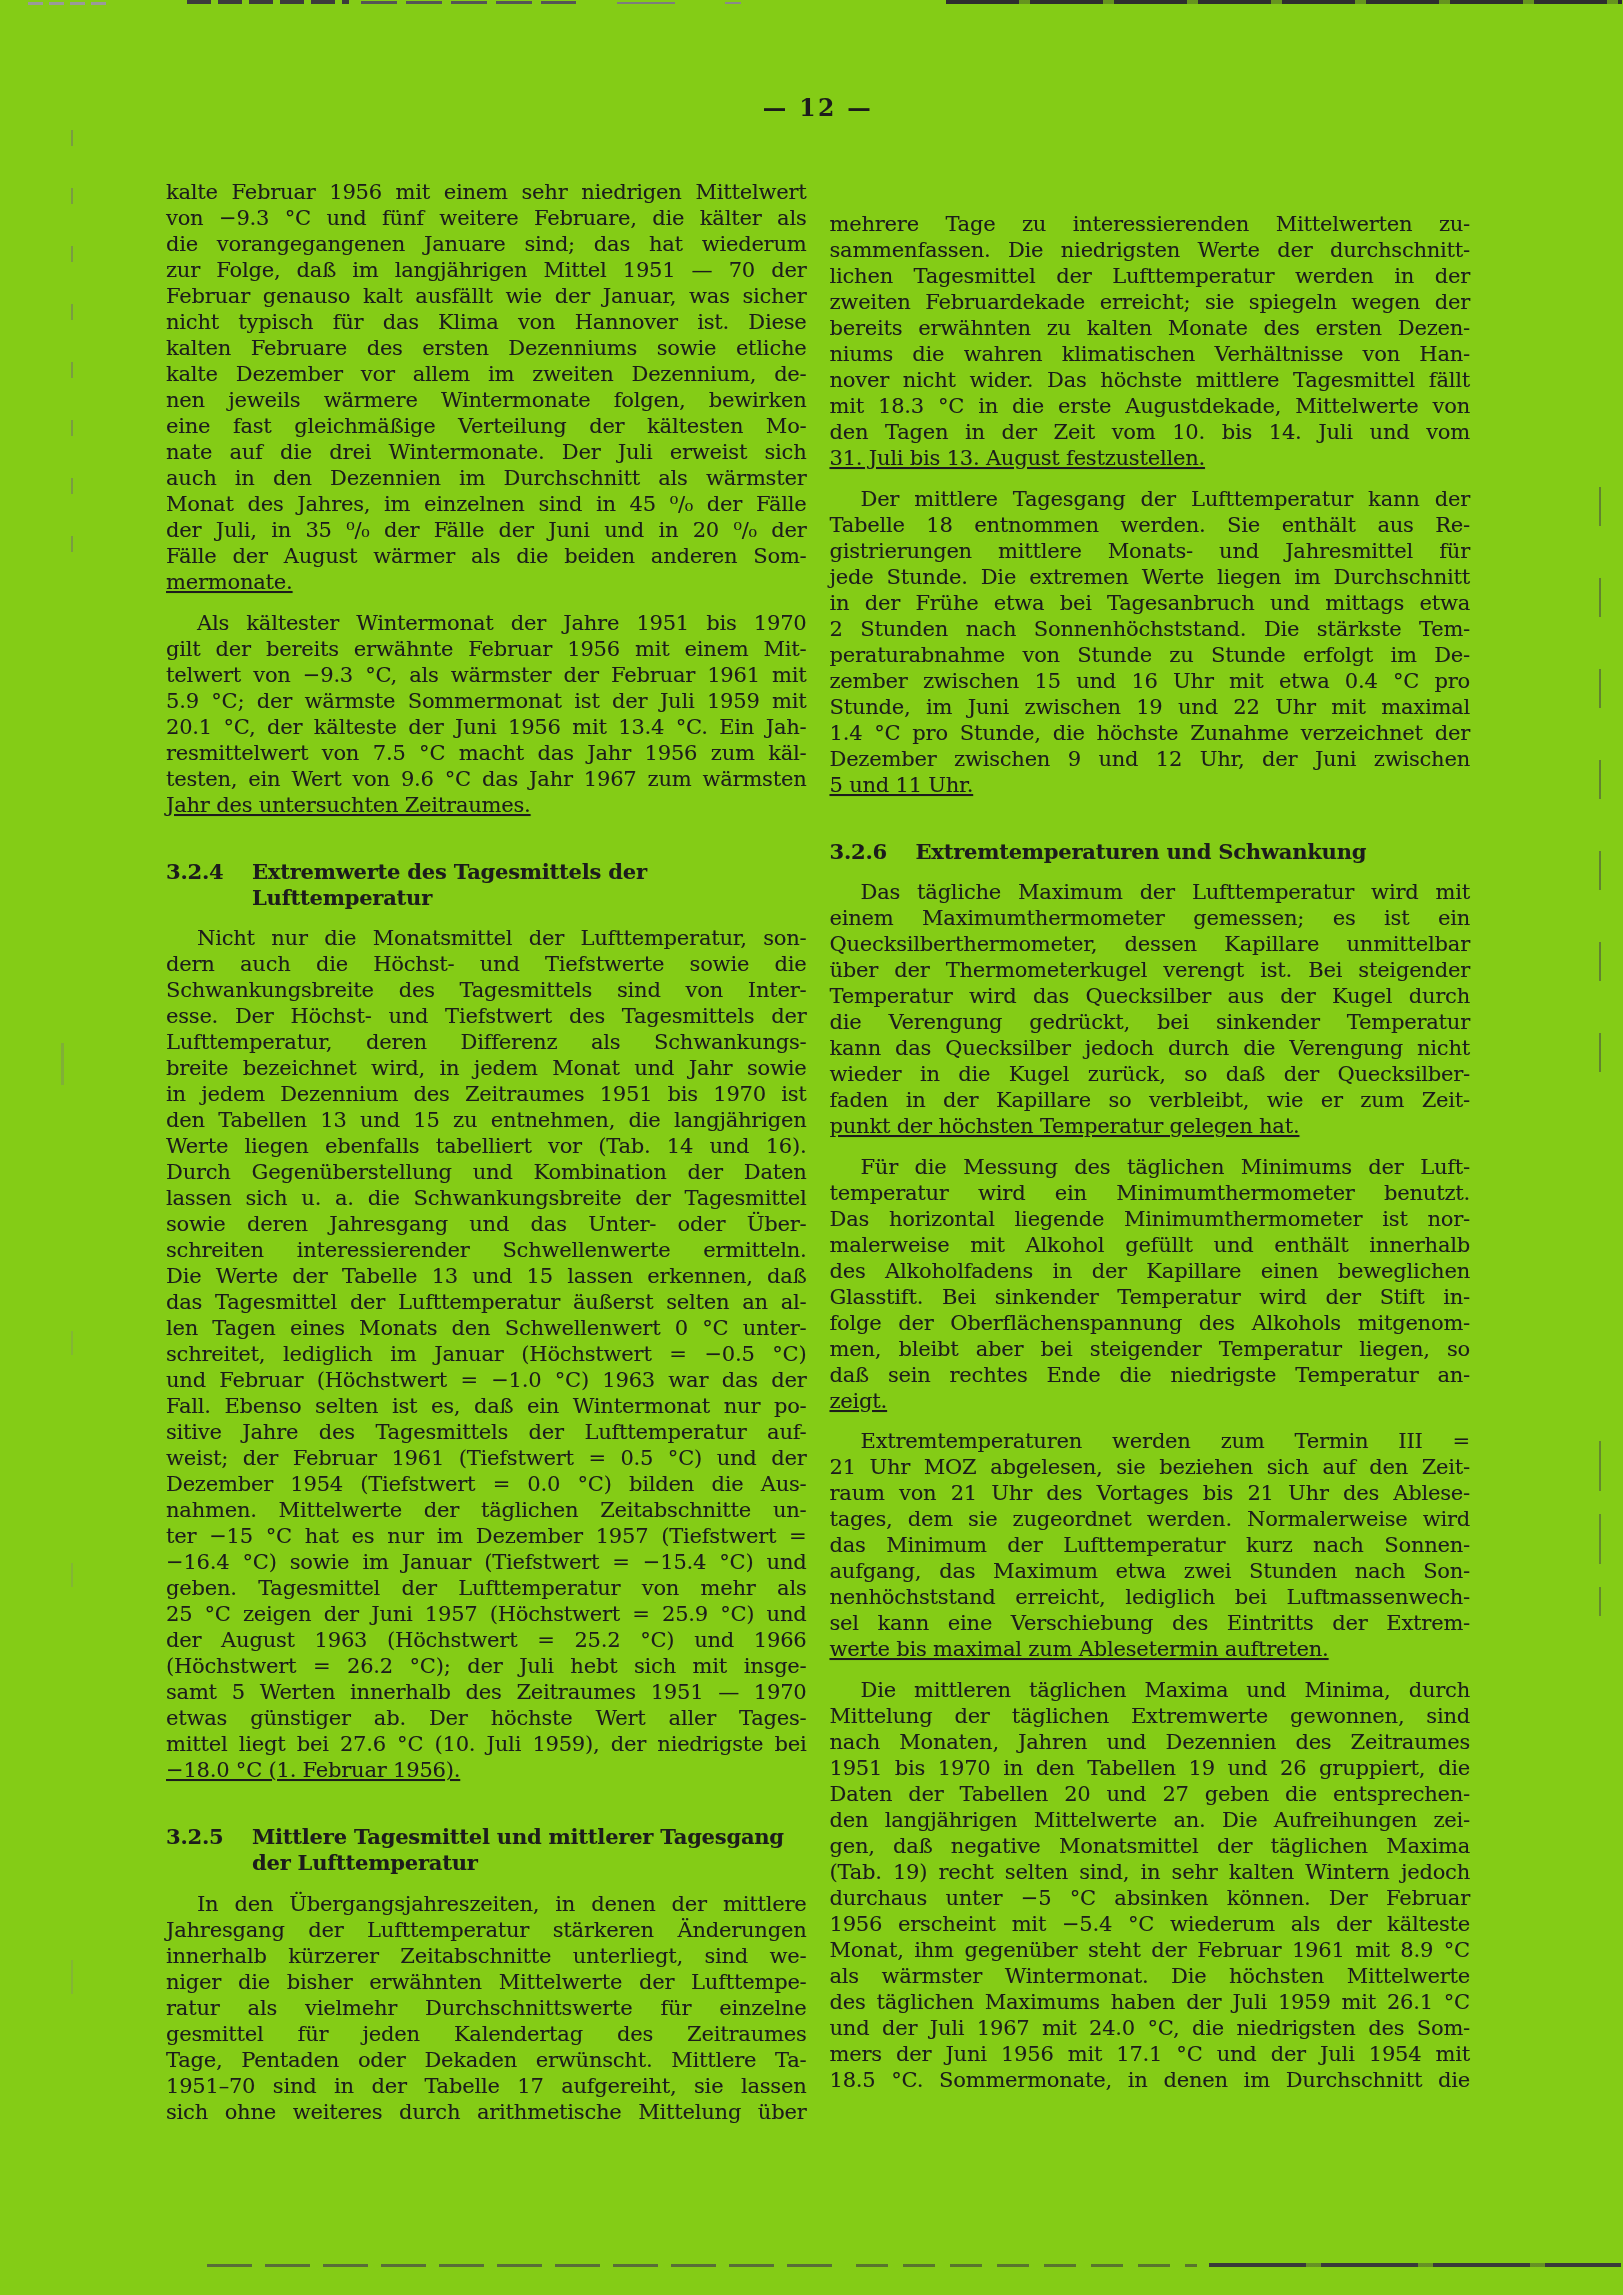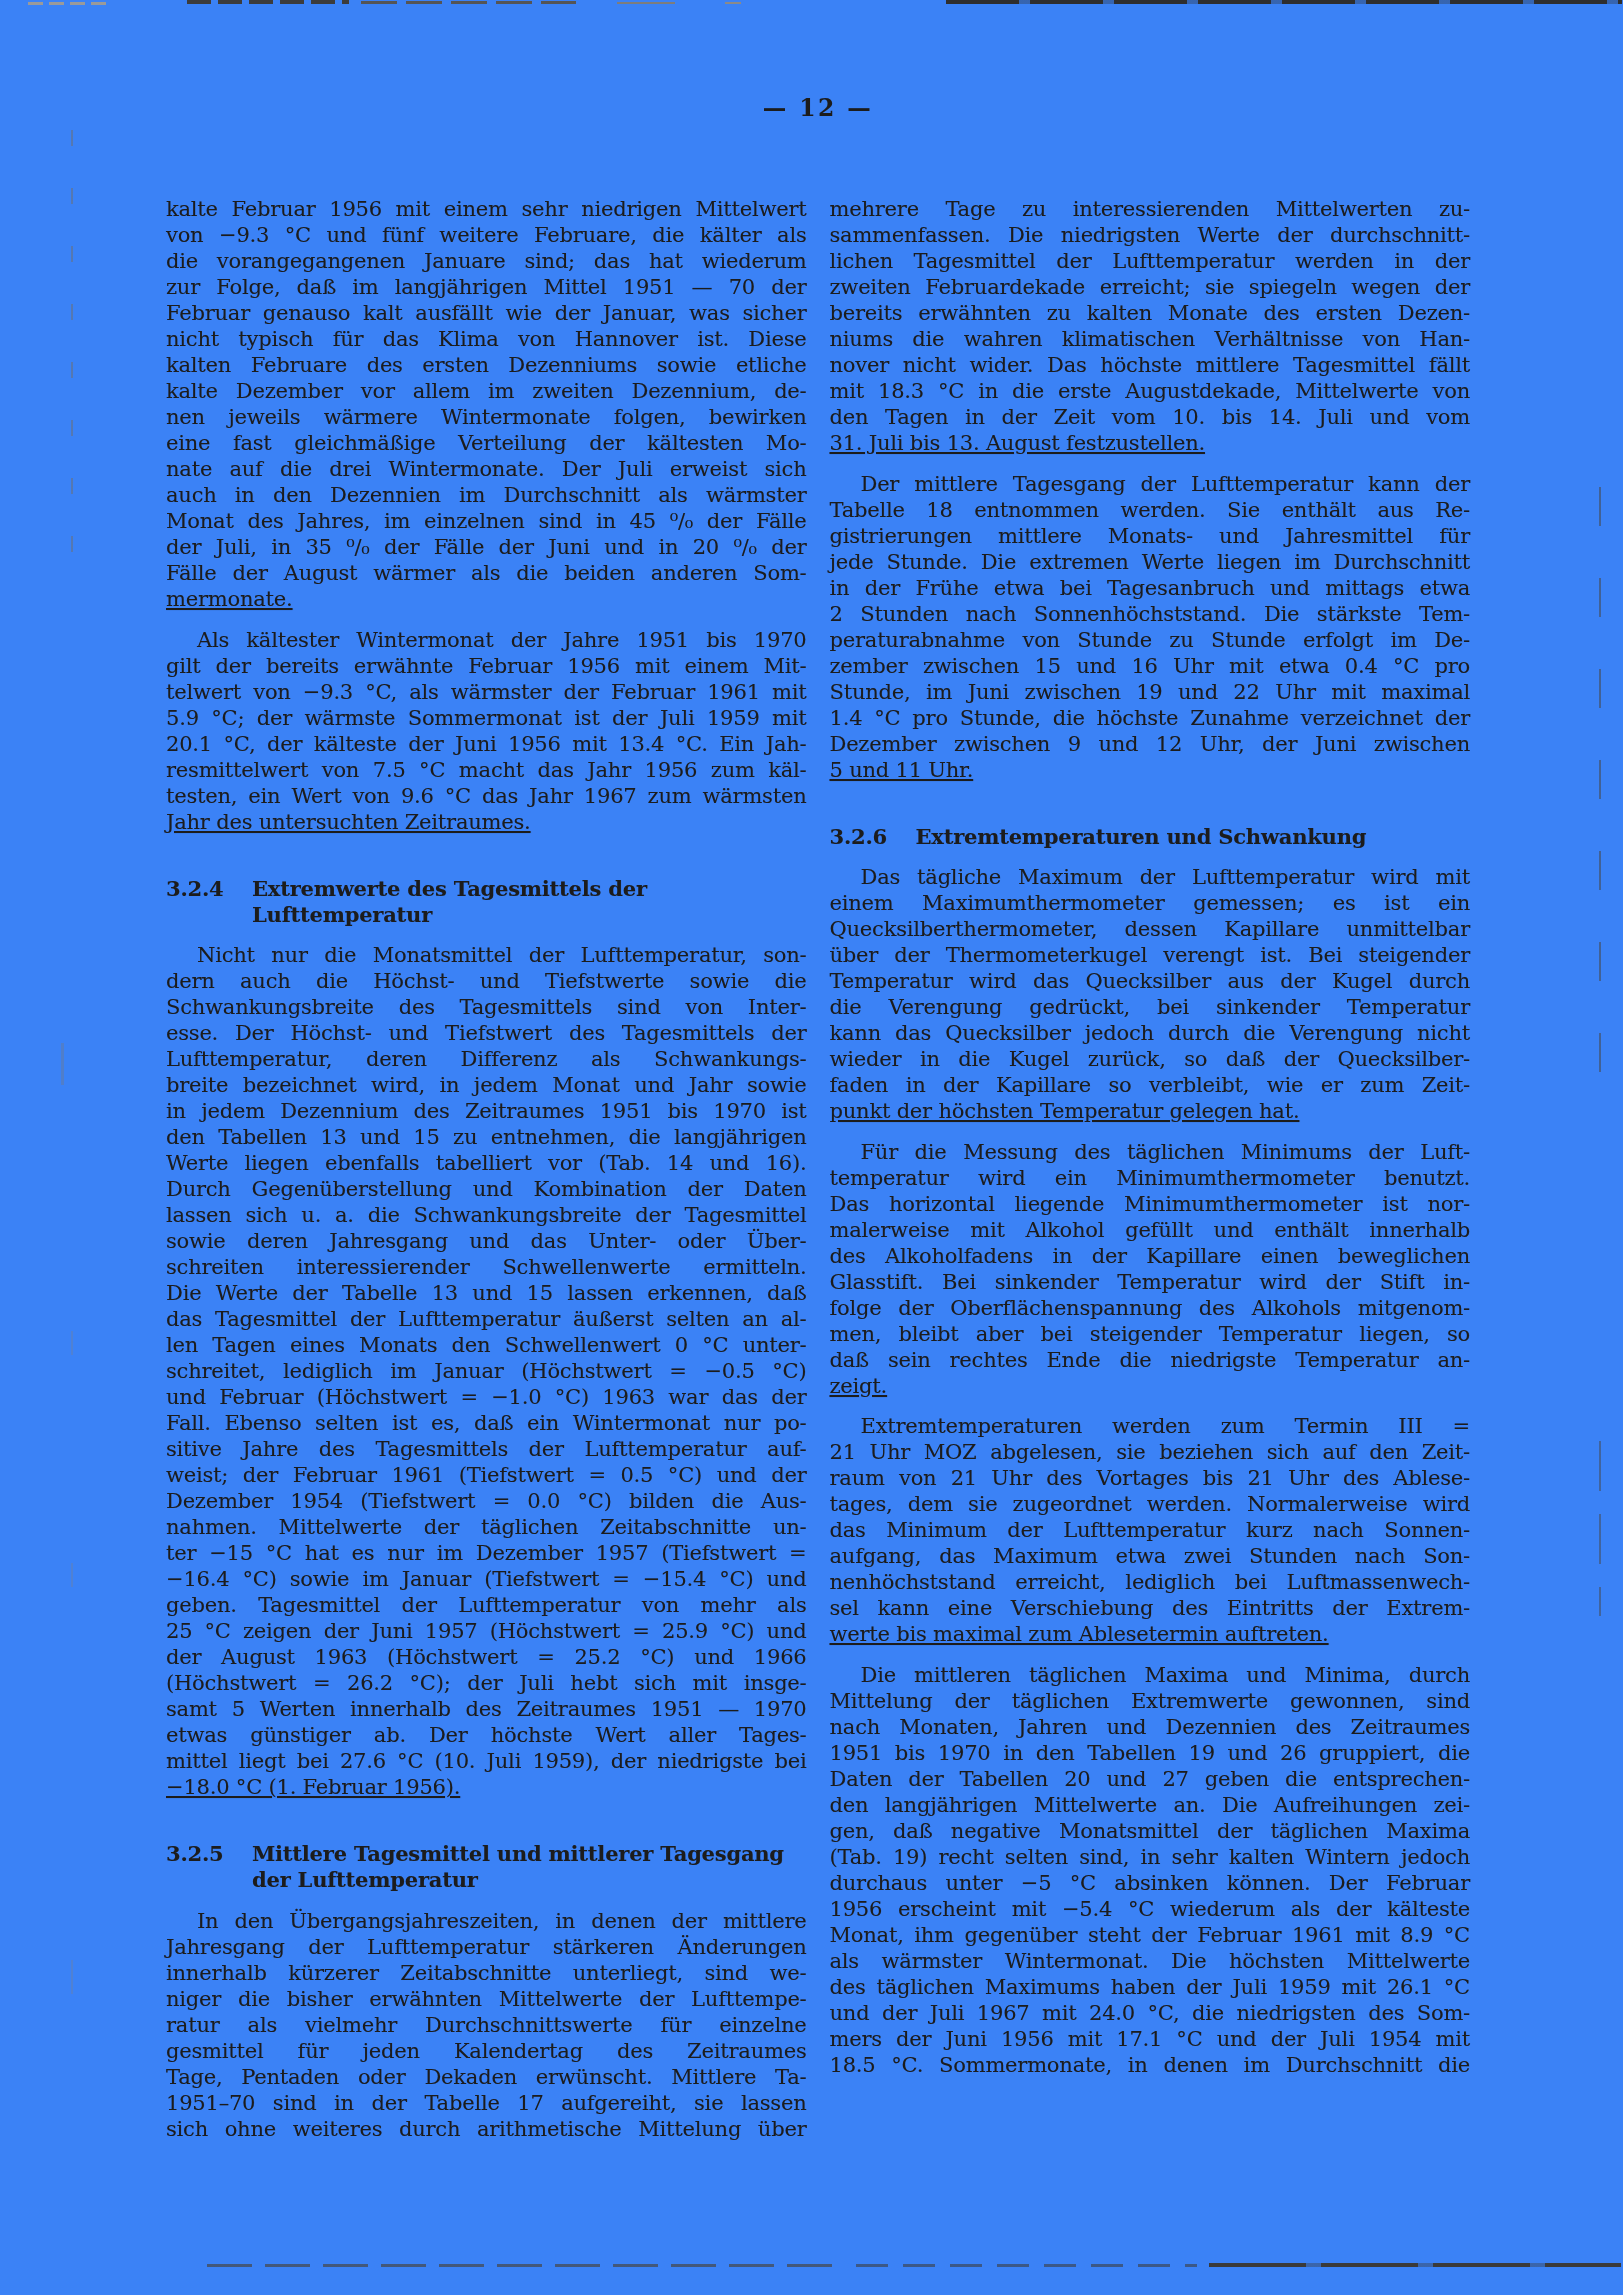--- a/index.html
+++ b/index.html
@@ -1,20 +1,20 @@
 <!DOCTYPE html>
 <html lang="de" style="font-size:13px"><head>
 <meta charset="utf-8">
 <style>
   html,body{margin:0;padding:0;background:#e8e8e8;}
   .page{
     position:relative;
     width:1623px;height:2295px;
     margin:0 auto;
-    background:#3b82f6;
+    background:#84cc16;
     overflow:hidden;
     font-family:"DejaVu Serif","Liberation Serif",serif;
     color:#1c1c1c;
   }
   
   .artifact{position:absolute;pointer-events:none;}
   .a-top1{left:28px;top:2.4px;width:81px;height:2.4px;background:repeating-linear-gradient(90deg,#9a9a9a 0 14.6px,transparent 14.6px 21px);}
   .a-top2{left:187px;top:0;width:162px;height:4px;background:repeating-linear-gradient(90deg,#3c3c3c 0 24px,transparent 24px 31px);}
   .a-top3{left:361px;top:0.8px;width:215px;height:3.2px;background:repeating-linear-gradient(90deg,#555 0 36px,transparent 36px 45px);}
   .a-top4{left:617px;top:1.6px;width:58px;height:2.4px;background:#7d7d7d;}
@@ -30,22 +30,22 @@
   .a-left3{left:71px;top:1331px;width:2.4px;height:24px;background:rgba(130,130,130,.3);}
   .a-left4{left:71px;top:1563px;width:2.4px;height:24px;background:rgba(130,130,130,.3);}
   .a-left5{left:71px;top:1960px;width:2.4px;height:34px;background:rgba(130,130,130,.3);}
   
   .page-number{
     position:absolute;top:94px;left:166px;width:1304px;
     text-align:center;font-size:23.5px;font-weight:bold;letter-spacing:2.4px;
   }
   
   .columns{
-    position:absolute;top:196px;left:166px;right:153px;
-    display:flex;gap:23px;
+    position:absolute;top:179px;left:166px;right:153px;
+    display:flex;gap:23px;align-items:center;
   }
   .col{flex:1 1 0;min-width:0;font-size:21px;line-height:26px;letter-spacing:-0.2px;
        text-shadow:0.2px 0.2px 0 rgba(25,25,25,.28);}
   .para{margin:14.6px 0 0 0;}
   .col .para:first-child{margin-top:0;}
   .line{text-align:justify;text-align-last:justify;}
   .line.last{text-align-last:left;text-decoration:underline;}
   .line.ind{text-indent:31px;}
   .heading{margin:41px 0 14.6px 0;display:flex;font-weight:bold;}
   .h-num{flex:0 0 86px;}

